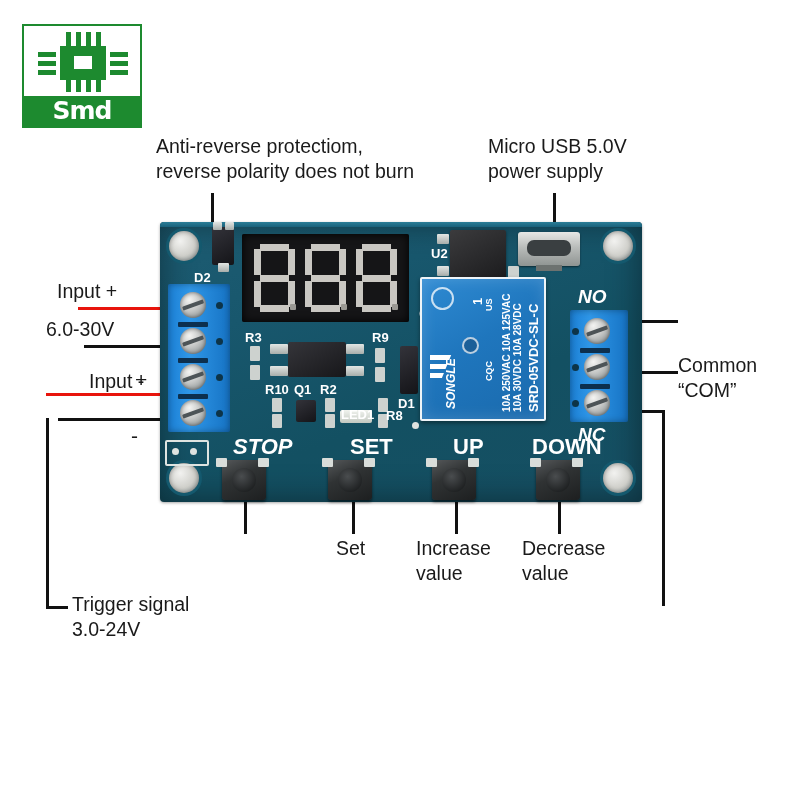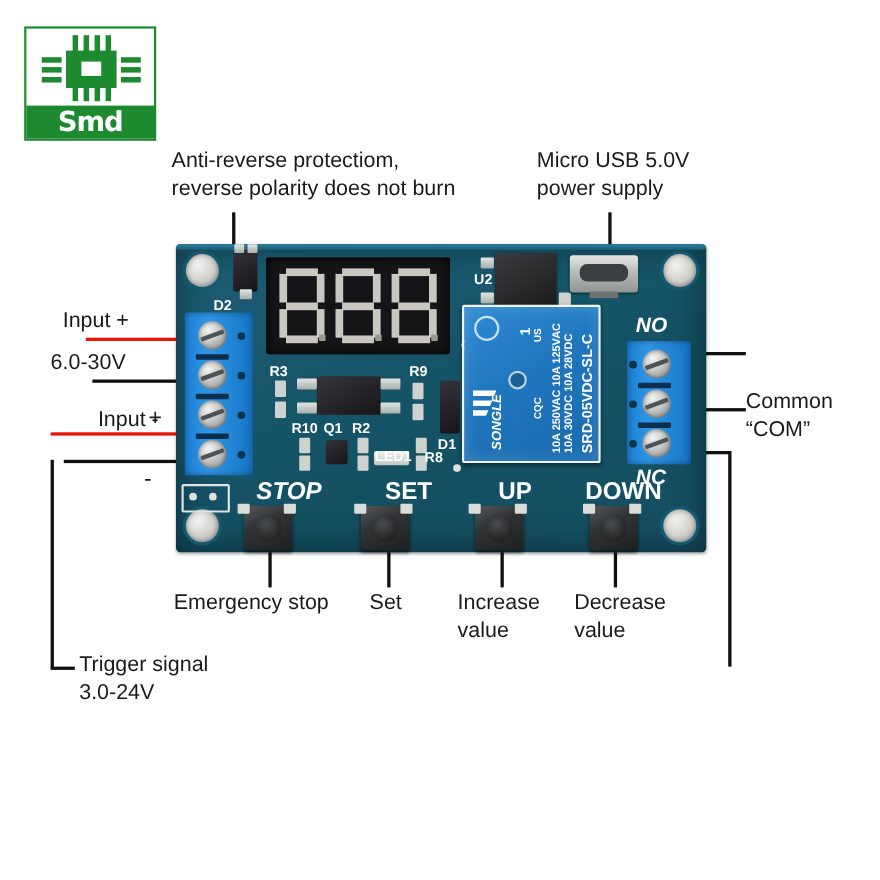--- a/index.html
+++ b/index.html
@@ -177,21 +177,20 @@
   <div class="ldr ldr-h" style="left:640px;top:320px;width:38px;"></div>
 
   <div class="ldr ldr-h" style="left:640px;top:371px;width:38px;"></div>
   <div class="ann" style="left:678px;top:353px;">Common
 “COM”</div>
 
   <div class="ldr ldr-h" style="left:640px;top:410px;width:24px;"></div>
   <div class="ldr ldr-v" style="left:662px;top:410px;height:196px;"></div>
 
   <div class="ldr ldr-v" style="left:244px;top:502px;height:32px;"></div>
-  <div class="ann" style="left:158px;top:536px;">Emergency stop</div>
 
   <div class="ldr ldr-v" style="left:352px;top:502px;height:32px;"></div>
   <div class="ann" style="left:336px;top:536px;">Set</div>
 
   <div class="ldr ldr-v" style="left:455px;top:502px;height:32px;"></div>
   <div class="ann" style="left:416px;top:536px;">Increase
 value</div>
 
   <div class="ldr ldr-v" style="left:558px;top:502px;height:32px;"></div>
   <div class="ann" style="left:522px;top:536px;">Decrease

